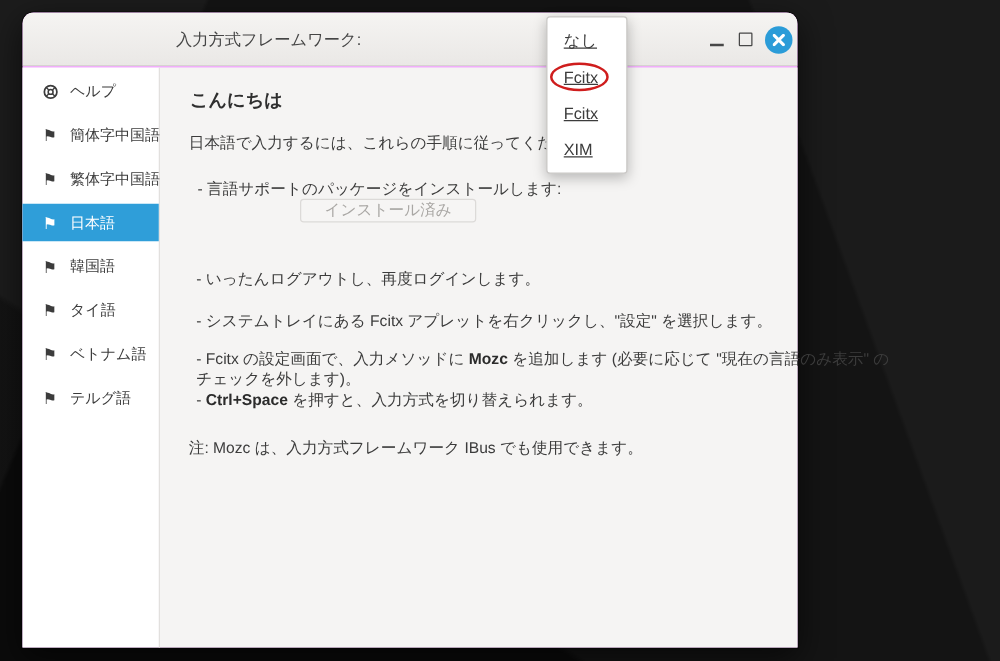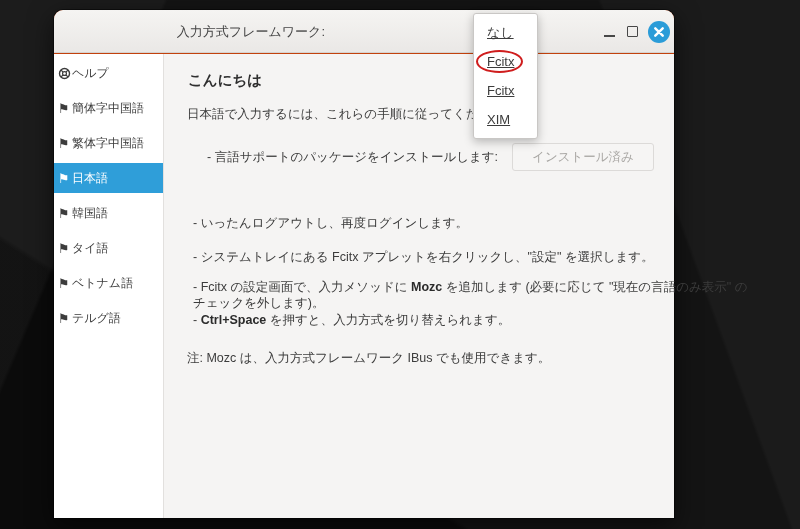--- a/index.html
+++ b/index.html
@@ -8,53 +8,53 @@
 
   .desktop { position:relative; width:800px; height:529px; background:#141414; overflow:hidden; }
   .desktop::before { content:""; position:absolute; inset:0;
     background:
       linear-gradient(113deg, rgba(255,255,255,0.035) 0 16%, rgba(255,255,255,0) 16.4%),
       linear-gradient(250deg, rgba(255,255,255,0.03) 0 20%, rgba(255,255,255,0) 20.4%),
       linear-gradient(32deg, rgba(0,0,0,0.45) 0 28%, rgba(0,0,0,0) 28.6%);
   }
 
   .window { position:absolute; left:18px; top:10px; width:620px; height:508px;
-    background:#c2410c; border-radius:9px 9px 0 0;
-    box-shadow:0 0 0 1px rgba(0,0,0,0.45), 0 8px 26px rgba(0,0,0,0.6);margin-left:36px; }
+    background:#f0abfc; border-radius:9px 9px 0 0;
+    box-shadow:0 0 0 1px rgba(0,0,0,0.45), 0 8px 26px rgba(0,0,0,0.6); }
 
   
   .titlebar { position:absolute; left:0; top:0; right:0; height:43px;
     background:linear-gradient(#f5f4f2,#eae8e6); border-bottom:1px solid #d6d3d0;
     border-radius:9px 9px 0 0; }
   .title { position:absolute; right:349px; top:0; line-height:43px;
     font-size:13px; color:#454545; white-space:nowrap; }
   .controls { position:absolute; right:4px; top:0; height:43px;
     display:flex; align-items:center; gap:9px; }
   .btn-min, .btn-max { width:14px; height:14px; display:flex; align-items:center; justify-content:center; cursor:pointer; }
   .dash { width:11px; height:2px; background:#474747; margin-top:8px; }
   .sq { width:11px; height:11px; border:1.5px solid #474747; border-radius:1px; }
   .btn-close { width:22px; height:22px; border-radius:50%; background:#2b9cd8;
     display:flex; align-items:center; justify-content:center; cursor:pointer; }
 
   
   .sidebar { position:absolute; left:0; top:44px; bottom:0; width:110px;
     background:#ffffff; border-right:1px solid #e2e0de; padding-top:4px; }
   .side-item { height:30px; margin-bottom:5px; display:flex; align-items:center;
-    padding-left:4px; font-size:12px; color:#3b3b3b; cursor:pointer; white-space:nowrap; }
+    padding-left:16px; gap:8px; font-size:12px; color:#3b3b3b; cursor:pointer; white-space:nowrap; }
   .side-item .icn { width:14px; font-size:13px; line-height:1; color:#3c3c3c; flex:0 0 auto; display:flex; align-items:center; }
   .side-item.selected { background:#2f9ed9; color:#ffffff; }
   .side-item.selected .icn { color:#ffffff; }
 
   
   .main { position:absolute; left:110px; top:44px; right:0; bottom:0; background:#f5f4f3; }
   .heading { position:absolute; left:24px; top:17px; font-size:14.5px; font-weight:bold; color:#2e2e2e; }
   .line { position:absolute; font-size:12.5px; color:#3c3c3c; line-height:16px; white-space:nowrap; }
   .line b { color:#2b2b2b; }
   .intro { left:23px; top:52px; }
-  .step-install { left:43px; top:89px; height:28px; display:flex; align-items:center; }
+  .step-install { left:30px; top:89px; height:28px; display:flex; align-items:center;flex-direction:column; }
   .install-btn { margin-left:14px; height:28px; padding:0 19px; background:#f6f5f4;
     border:1px solid #dcdad8; border-radius:3px; color:#a9a7a4; font-size:12.5px;
     font-family:inherit; }
   .step-framework { left:29px; top:130px; }
   .step-relogin { left:29px; top:161px; }
   .step-tray { left:29px; top:195px; }
   .step-mozc { left:29px; top:225px; white-space:normal; width:556px; line-height:16px; }
   .step-shortcut { left:29px; top:258px; }
   .note { left:23px; top:296px; }
 

